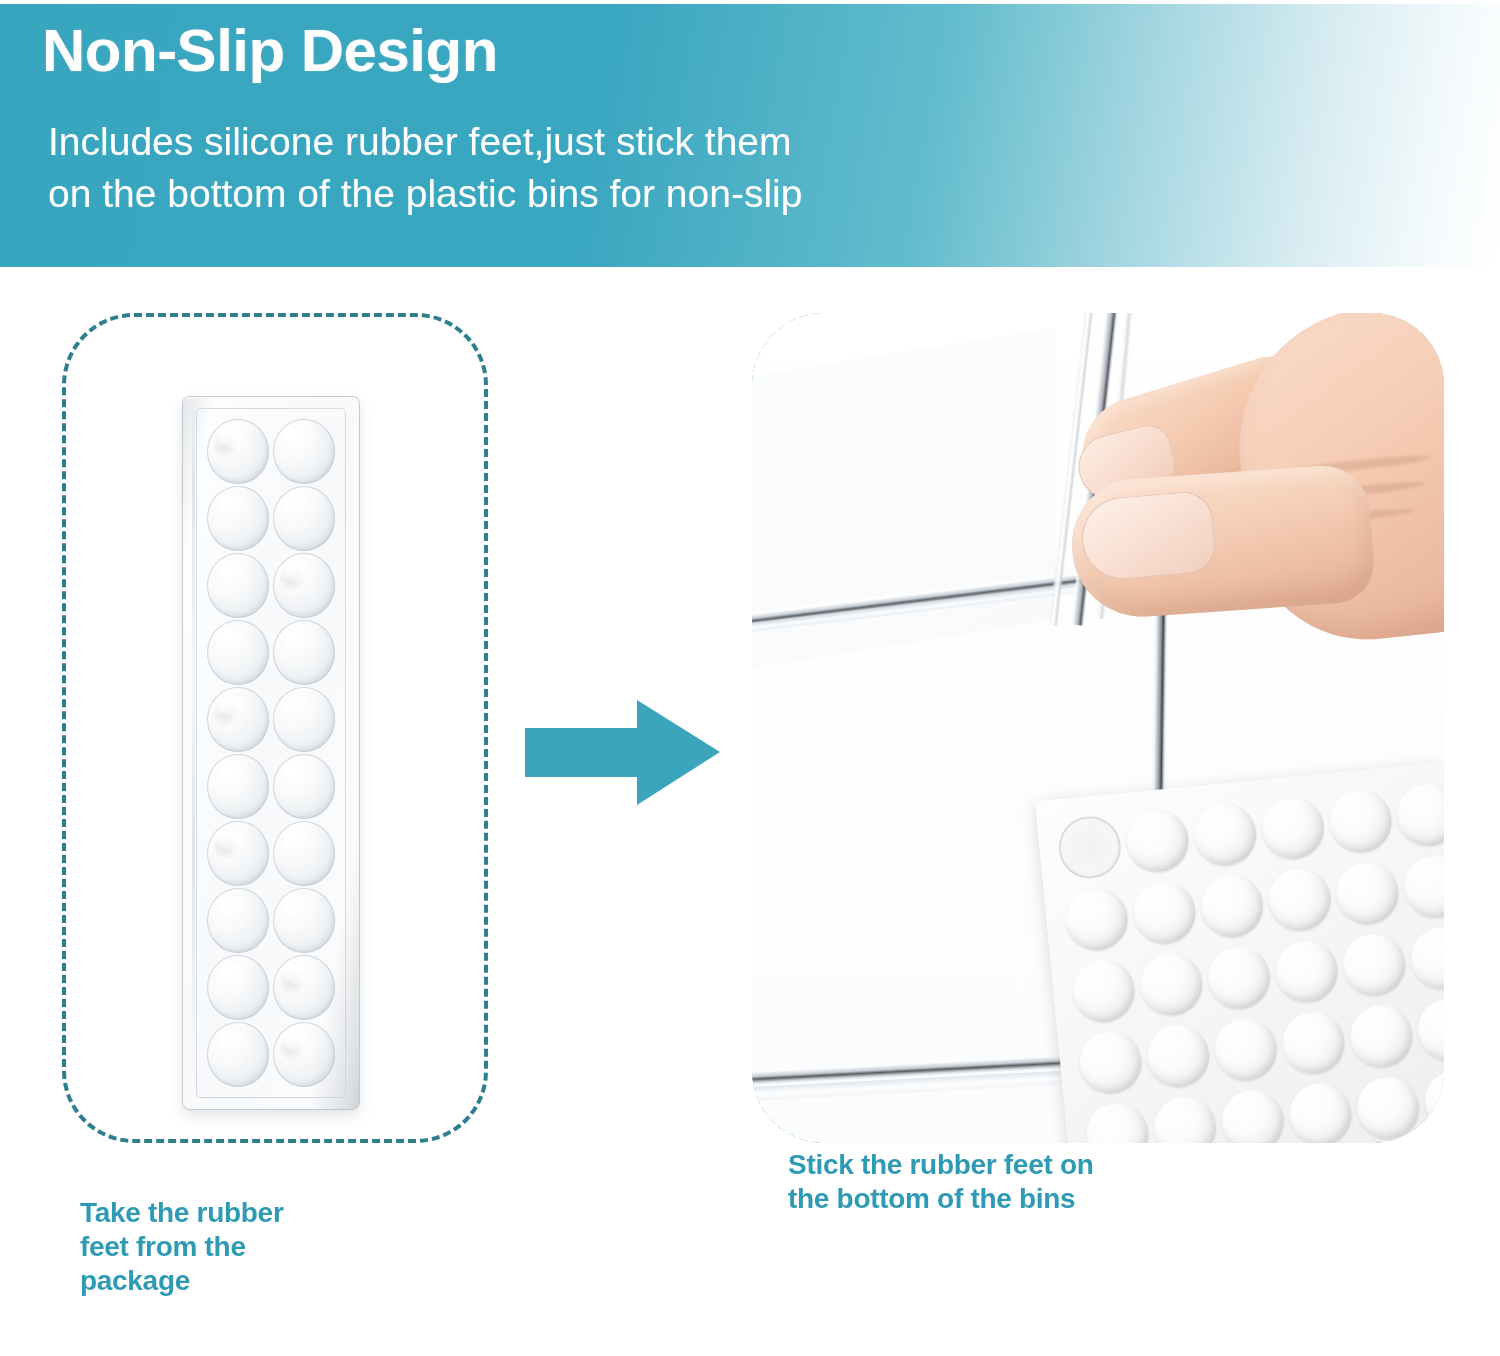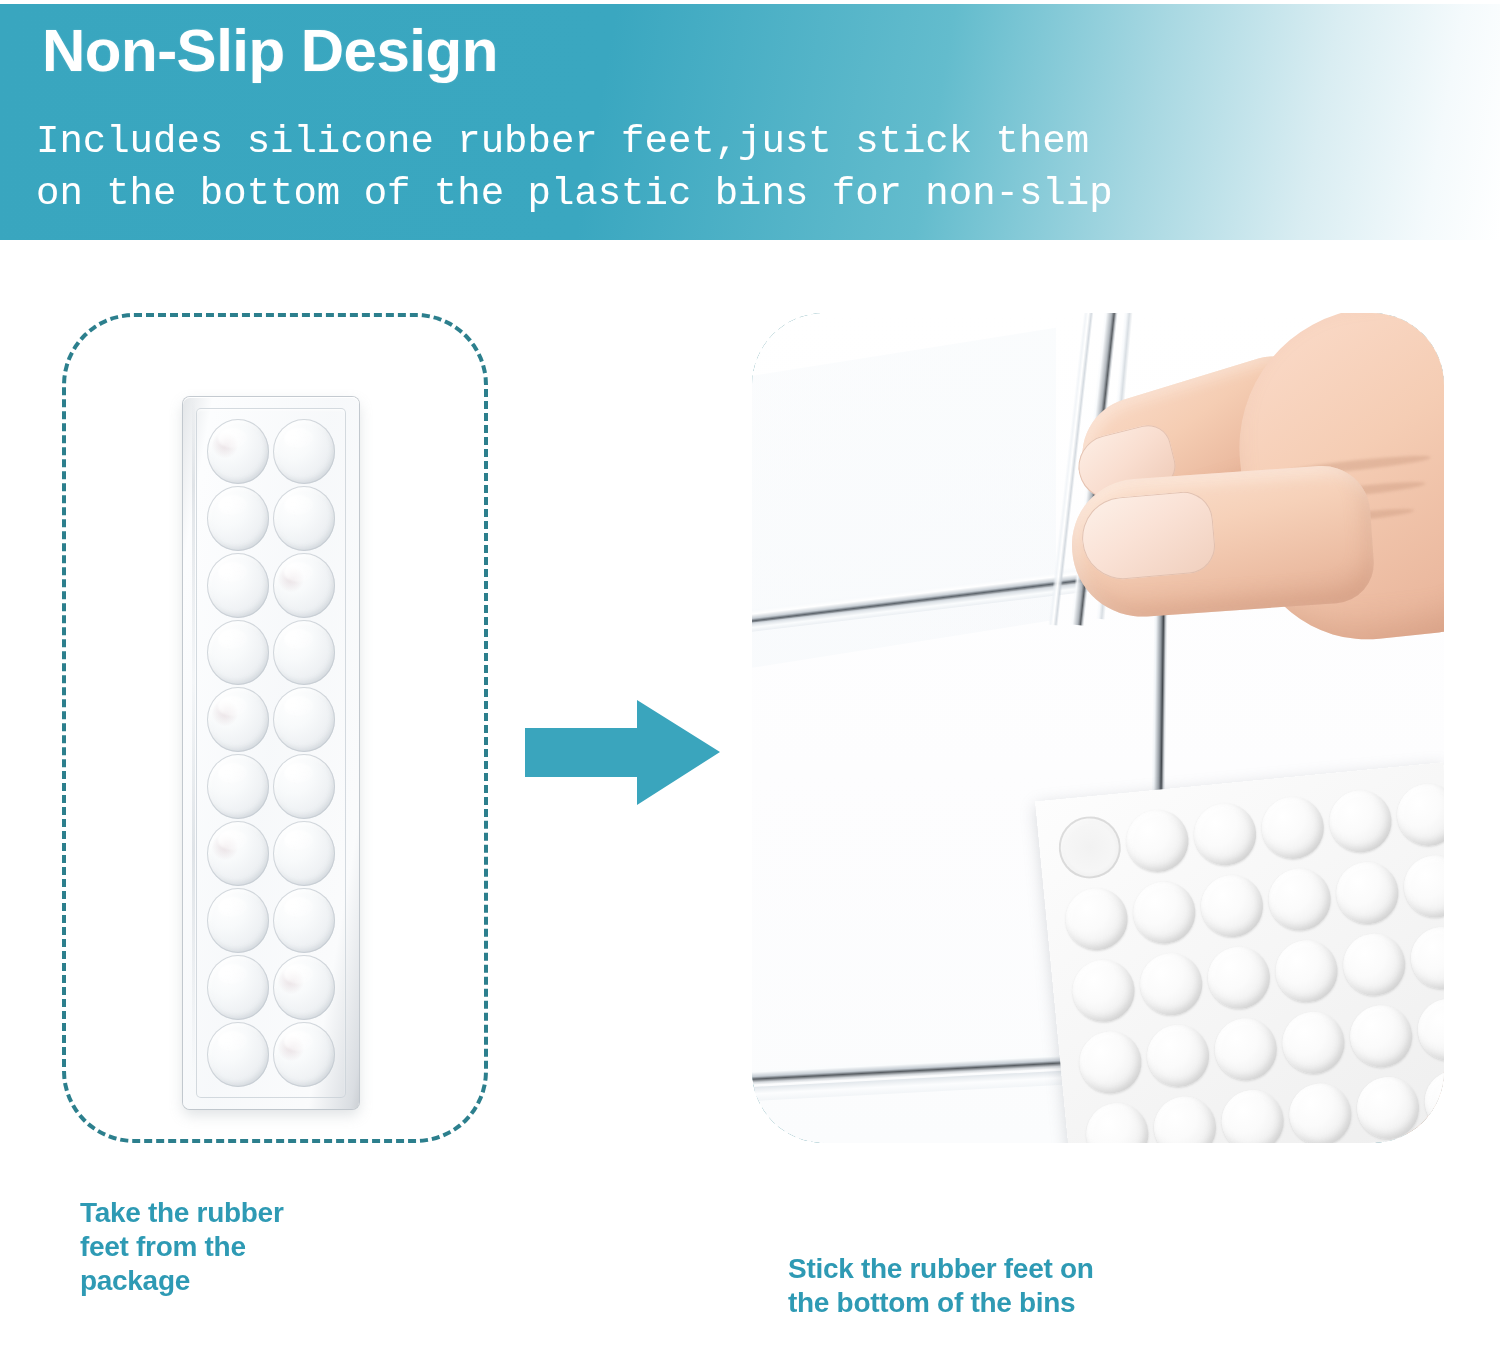--- a/index.html
+++ b/index.html
@@ -14,21 +14,21 @@
     position: relative;
     width: 1500px; height: 1356px;
     background: #ffffff;
     overflow: hidden;
   }
 
   
   #header {
     position: absolute;
     left: 0; top: 4px;
-    width: 1500px; height: 236px;
+    width: 1500px; height: 263px;
     background: linear-gradient(100deg,
         #39a6bf 0%,
         #3aa7c0 40%,
         #63bccd 62%,
         #a8d8e2 76%,
         #d9edf2 87%,
         #f4fafc 95%,
         #ffffff 100%);
     overflow: hidden;
   }
@@ -38,28 +38,27 @@
     color: #ffffff;
     font-size: 60px;
     font-weight: bold;
     letter-spacing: -0.5px;
     line-height: 1.1;
     white-space: nowrap;
     text-shadow: 0 0 2px rgba(255,255,255,0.25);
   }
   #header-sub {
     position: absolute;
-    left: 36px; top: 112px;
+    left: 48px; top: 112px;
     color: #ffffff;
     font-size: 39px;
     font-weight: 400;
     line-height: 1.34;
     white-space: pre-line;
     text-shadow: 0 0 1px rgba(255,255,255,0.2);
-    font-family: Liberation Mono, monospace;
   }
 
   
   .panel {
     position: absolute;
     border: 4px dashed #2c7f8d;
     border-radius: 72px;
     background: #ffffff;
   }
   #panel-left  { left: 62px;  top: 313px; width: 426px; height: 830px; }
@@ -450,21 +449,21 @@
   .caption {
     position: absolute;
     color: #2e9ab4;
     font-size: 28px;
     font-weight: bold;
     line-height: 1.22;
     white-space: pre-line;
     letter-spacing: -0.3px;
   }
   #caption-left  { left: 80px;  top: 1196px; width: 430px; }
-  #caption-right { left: 788px; top: 1252px; width: 660px; }
+  #caption-right { left: 788px; top: 1148px; width: 660px; }
 </style>
 </head>
 <body>
 
 <div id="stage">
 
   <div id="header">
     <div id="header-title">Non-Slip Design</div>
     <div id="header-sub">Includes silicone rubber feet,just stick them
 on the bottom of the plastic bins for non-slip</div>

